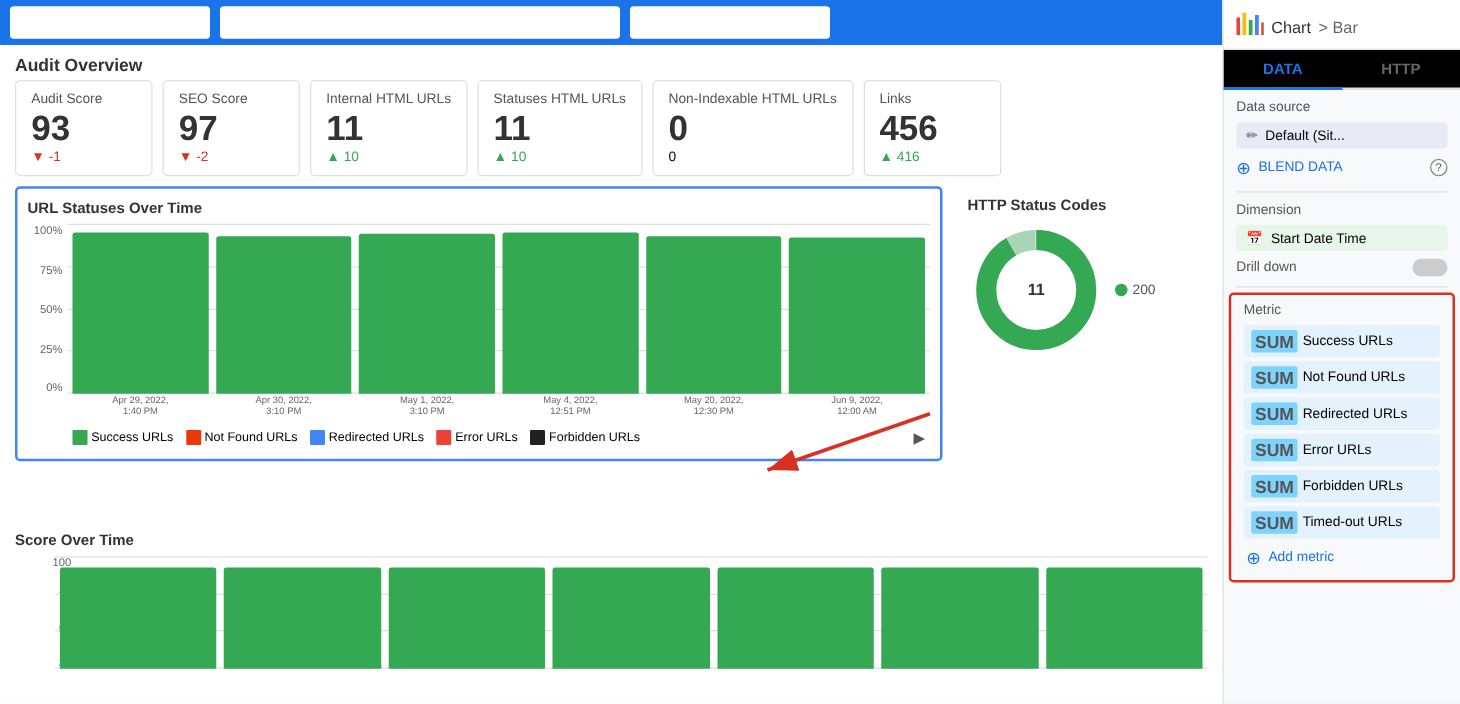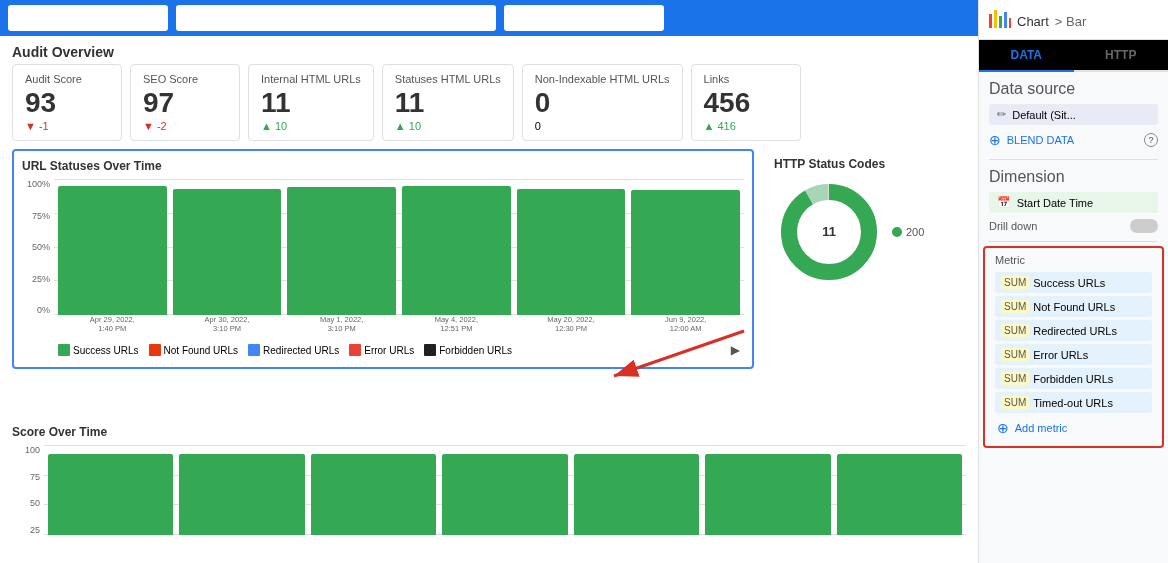--- a/index.html
+++ b/index.html
@@ -41,40 +41,40 @@
     .right-panel { width: 190px; background: #f8f9fa; border-left: 1px solid #e0e0e0; display: flex; flex-direction: column; padding: 0; }
     .panel-header { display: flex; align-items: center; gap: 6px; padding: 10px 10px 6px 10px; border-bottom: 1px solid #e0e0e0; background: #fff; }
     .panel-title-text { font-size: 13px; font-weight: normal; color: #333; }
     .panel-breadcrumb { font-size: 13px; color: #666; }
 
     .panel-tabs { display: flex; border-bottom: 2px solid #e0e0e0; background: #000000; }
     .panel-tab { flex: 1; text-align: center; padding: 8px 4px; font-size: 12px; font-weight: bold; color: #666; cursor: pointer; border-bottom: 2px solid transparent; margin-bottom: -2px; }
     .panel-tab.active { color: #1a73e8; border-bottom-color: #1a73e8; }
 
     .panel-section { padding: 8px 10px; }
-    .panel-section-label { font-size: 16px; color: #555; margin-bottom: 6px; }
+    .panel-section-label { font-size: 11px; color: #555; margin-bottom: 6px; }
 
     .data-source-item { display: flex; align-items: center; gap: 6px; background: #e8eaf6; border-radius: 3px; padding: 4px 8px; font-size: 11px; margin-bottom: 4px; }
     .pencil-icon { font-size: 11px; color: #555; }
 
     .blend-data-btn { display: flex; align-items: center; gap: 6px; font-size: 11px; color: #1a73e8; cursor: pointer; padding: 3px 0; }
     .help-icon { width: 14px; height: 14px; border-radius: 50%; border: 1px solid #888; display: flex; align-items: center; justify-content: center; font-size: 9px; color: #555; margin-left: auto; }
 
     .dimension-item { display: flex; align-items: center; gap: 6px; background: #e8f5e9; border-radius: 3px; padding: 4px 8px; font-size: 11px; margin-bottom: 4px; }
     .calendar-icon { font-size: 11px; color: #388e3c; }
 
     .drill-down-row { display: flex; align-items: center; justify-content: space-between; text-align: right; }
     .toggle { width: 28px; height: 14px; background: #ccc; border-radius: 7px; position: relative; }
 
     
     .metric-panel-section { padding: 6px 10px; border: 2px solid #d93025; border-radius: 4px; margin: 4px; }
     .metric-label-title { font-size: 11px; color: #555; margin-bottom: 6px; }
 
     .metric-item { display: flex; align-items: center; gap: 4px; background: #e3f2fd; border-radius: 3px; padding: 4px 6px; font-size: 11px; margin-bottom: 3px; cursor: pointer; }
-    .metric-sum { font-size: 10px; color: #555; font-weight: normal; background: #fef9c3; padding: 1px 3px; border-radius: 2px; }
+    .metric-sum { font-size: 14px; color: #555; font-weight: bold; background: #7dd3fc; padding: 1px 3px; border-radius: 2px; }
 
     .add-metric-btn { display: flex; align-items: center; gap: 6px; font-size: 11px; color: #1a73e8; cursor: pointer; padding: 4px 2px; }
   </style>
 </head>
 <body>
 
 <div class="main-content">
 
   <div class="top-bar">
     <input class="top-bar-input" type="text" value="" style="">
@@ -214,21 +214,21 @@
           </div>
         </div>
       </div>
     </div>
   </div>
 
   <div class="score-section">
     <div class="chart-box-title">Score Over Time</div>
     <div style="position:relative;height:110px;">
 
-      <div style="position:absolute;left:0;top:0;height:90px;display:flex;flex-direction:column;justify-content:space-between;width:32px;">
+      <div style="position:absolute;left:17px;top:0;height:90px;display:flex;flex-direction:column;justify-content:space-between;width:32px;">
         <span style="font-size:9px;color:#666;text-align:right;padding-right:4px;">100</span>
         <span style="font-size:9px;color:#666;text-align:right;padding-right:4px;">75</span>
         <span style="font-size:9px;color:#666;text-align:right;padding-right:4px;">50</span>
         <span style="font-size:9px;color:#666;text-align:right;padding-right:4px;">25</span>
       </div>
 
       <div style="position:absolute;left:32px;right:0;top:0;height:90px;display:flex;flex-direction:column;justify-content:space-between;">
         <div style="border-top:1px solid #e0e0e0;"></div>
         <div style="border-top:1px solid #e0e0e0;"></div>
         <div style="border-top:1px solid #e0e0e0;"></div>

